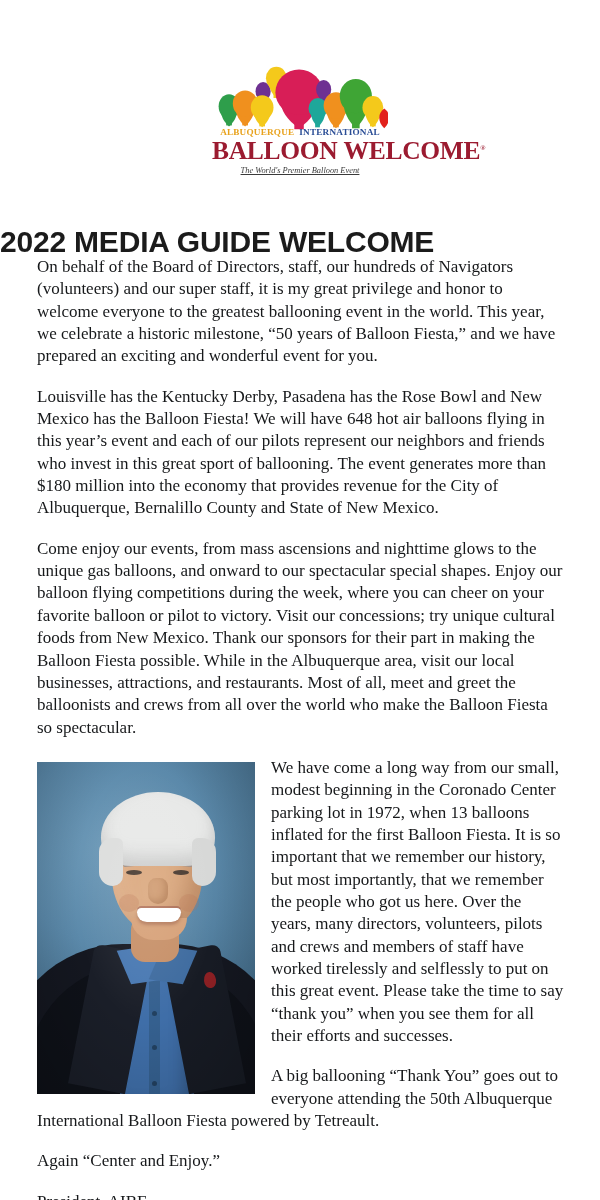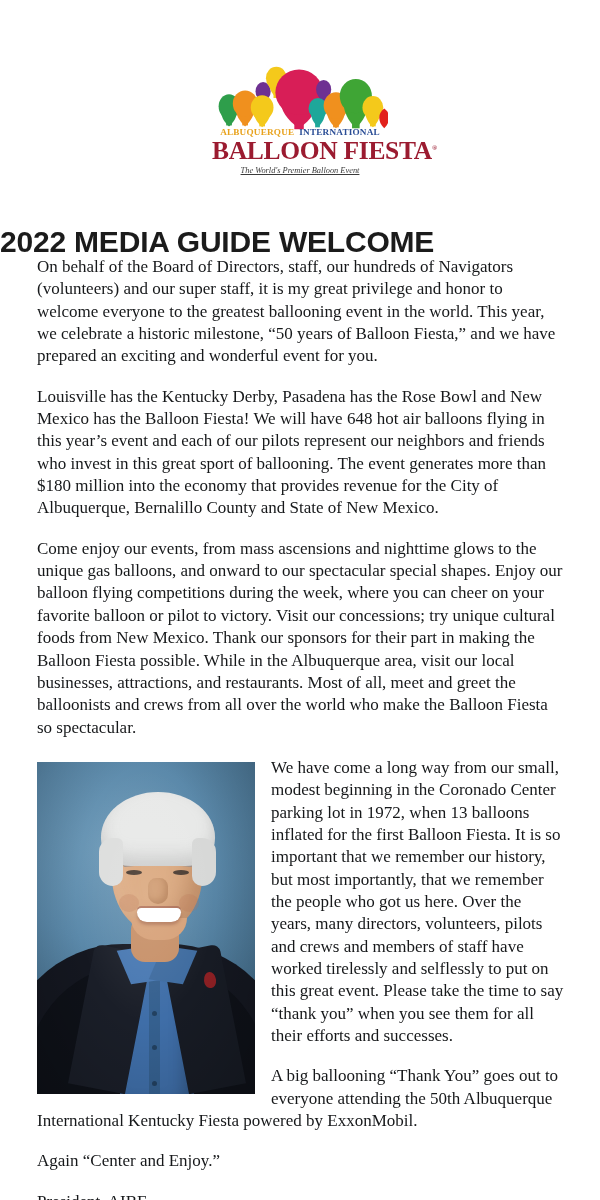--- a/index.html
+++ b/index.html
@@ -429,21 +429,21 @@
 
           <path d="M182 68 C175 61 175 52 182 47 C189 52 189 61 182 68 Z" fill="#E2211C"></path>
         </g>
       </svg>
 
       <div class="logo-wordmark">
         <div class="wm-row1">
           <span class="wm-alb">ALBUQUERQUE</span><span>&nbsp;&nbsp;</span><span class="wm-intl">INTERNATIONAL</span>
         </div>
         <div class="wm-row2">
-          <span>BALLOON</span><span>&nbsp;</span><span>FIESTA</span><span class="wm-reg">®</span>
+          <span>BALLOON</span><span>&nbsp;</span><span>WELCOME</span><span class="wm-reg">®</span>
         </div>
         <div class="wm-tag">The World's Premier Balloon Event</div>
       </div>
 
     </div>
   </div>
 
   <h1 class="doc-title">2022 MEDIA GUIDE WELCOME</h1>
 
   <div class="body-area clearfix">
@@ -479,20 +479,20 @@
       <div class="pt-eyeR"></div>
       <div class="pt-nose"></div>
       <div class="pt-mouth"></div>
       <div class="pt-hair"></div>
       <div class="pt-hair-sideL"></div>
       <div class="pt-hair-sideR"></div>
       <div class="pt-vig"></div>
     </div>
 
     <p>We have come a long way from our small, modest beginning in the Coronado Center parking lot in 1972, when 13 balloons inflated for the first Balloon Fiesta. It is so important that we remember our history, but most importantly, that we remember the people who got us here. Over the years, many directors, volunteers, pilots and crews and members of staff have worked tirelessly and selflessly to put on this great event. Please take the time to say “thank you” when you see them for all their efforts and successes.</p>
-    <p>A big ballooning “Thank You” goes out to everyone attending the 50th Albuquerque International Kentucky Fiesta powered by ExxonMobil.</p>
+    <p>A big ballooning “Thank You” goes out to everyone attending the 50th Albuquerque International Balloon Fiesta powered by Tetreault.</p>
     <p>Again “Center and Enjoy.”</p>
 
     <p>President, AIBF</p>
 
   </div>
 
 </div>
 
 </body></html>

